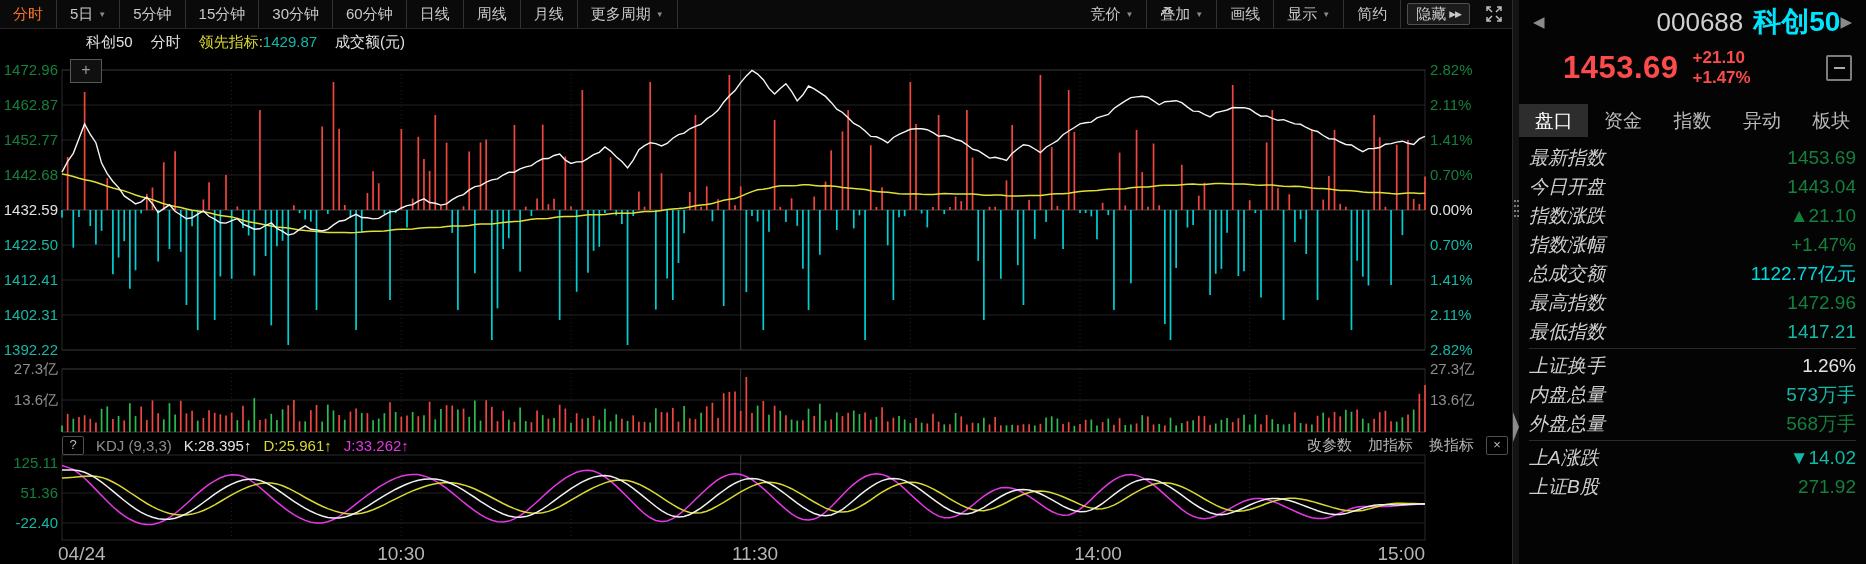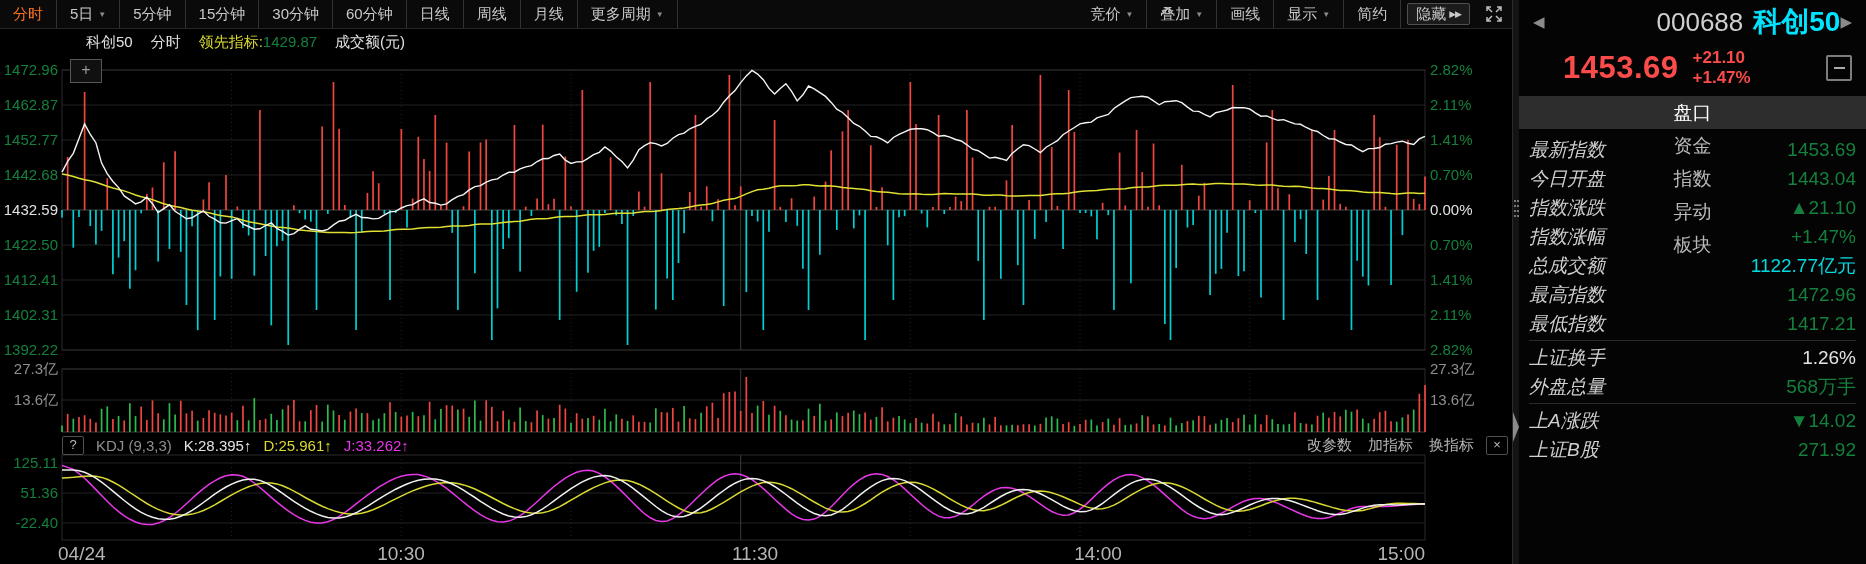--- a/index.html
+++ b/index.html
@@ -18,21 +18,21 @@
   .ff{font-size:9px;letter-spacing:-1px;margin-left:3px;color:#c9c9c9;}
   .tb-icon{display:flex;align-items:center;justify-content:center;width:36px;cursor:pointer;border-right:none;}
   
   .chart-header{position:absolute;left:86px;top:28px;height:28px;display:flex;align-items:center;gap:18px;font-size:15px;}
   .plus-box{position:absolute;left:70px;top:59px;width:30px;height:22px;border:1px solid #565656;background:#101010;
             color:#999;font-size:16px;line-height:20px;text-align:center;cursor:pointer;}
   
   .axl{position:absolute;font-size:15px;height:18px;line-height:18px;}
   .axl-left{left:0;width:58px;text-align:right;}
   .axl-right{left:1430px;width:80px;text-align:left;}
-  .c-red{color:#15803d}.c-green{color:#15803d}.c-cyan{color:#00dade}.c-white{color:#e2e2e2}
+  .c-red{color:#15803d}.c-green{color:#14b8a6}.c-cyan{color:#00dade}.c-white{color:#e2e2e2}
   .c-yellow{color:#d9d932}.c-mag{color:#e637e6}.c-dim{color:#8f8f8f}
   
   .kdj-header{position:absolute;left:62px;top:436px;width:1446px;height:19px;display:flex;align-items:center;
               gap:12px;font-size:15px;}
   .mini-box{border:1px solid #4f4f4f;border-radius:2px;color:#bbb;width:20px;height:17px;line-height:16px;
             text-align:center;font-size:13px;cursor:pointer;flex:none;}
   .kdj-actions{margin-left:auto;display:flex;gap:16px;color:#b5b5b5;}
   .kdj-actions span{cursor:pointer;}
   
   .taxis{position:absolute;top:545px;font-size:19px;color:#b5b5b5;height:18px;line-height:18px;}
@@ -49,21 +49,21 @@
   .nav-arrow{color:#8a8a8a;font-size:15px;cursor:pointer;flex:none;}
   .title-wrap{flex:1;display:flex;align-items:baseline;justify-content:flex-end;gap:10px;}
   .code{color:#cfcfcf;font-size:26px;}
   .name{color:#00e5ff;font-size:28px;font-weight:bold;}
   .panel-price{height:48px;display:flex;align-items:center;padding:0 14px 0 44px;}
   .big-price{color:#fb4b4b;font-size:31px;font-weight:bold;letter-spacing:.5px;}
   .chg-col{display:flex;flex-direction:column;margin-left:14px;font-size:17px;line-height:20px;color:#fb4b4b;font-weight:bold;}
   .min-box{margin-left:auto;width:22px;height:22px;border:2px solid #7d7d7d;border-radius:2px;display:flex;
            align-items:center;justify-content:center;cursor:pointer;}
   .min-box i{display:block;width:11px;border-top:2px solid #aaa;}
-  .panel-tabs{margin-top:4px;height:33px;display:flex;padding:0 0;flex-direction:column;}
+  .panel-tabs{margin-top:12px;height:33px;display:flex;padding:0 0;}
   .ptab{flex:1;text-align:center;line-height:33px;font-size:19px;color:#b9b9b9;cursor:pointer;}
   .ptab.active{background:#2d2d2d;color:#fff;}
   .panel-rows{margin-top:6px;padding:0 10px;}
   .prow{height:29px;display:flex;align-items:center;justify-content:space-between;font-size:19px;}
   .prow .lbl{color:#cfcfcf;font-style:italic;}
   .pdiv{border-top:1px solid #2b2b2b;margin:2px 0;}
   svg#chart-svg{position:absolute;left:0;top:0;}
 </style>
 </head>
 <body>
@@ -764,20 +764,24 @@
       <div class="prow">
           <span class="lbl">最低指数</span>
           <span class="c-green">1417.21</span>
         </div>
       <div class="pdiv"></div>
       <div class="prow">
           <span class="lbl">上证换手</span>
           <span class="c-white">1.26%</span>
         </div>
       <div class="prow">
+          <span class="lbl">内盘总量</span>
+          <span class="c-green">573万手</span>
+        </div>
+      <div class="prow">
           <span class="lbl">外盘总量</span>
           <span class="c-red">568万手</span>
         </div>
       <div class="pdiv"></div>
       <div class="prow">
           <span class="lbl">上A涨跌</span>
           <span class="c-green">▼14.02</span>
         </div>
       <div class="prow">
           <span class="lbl">上证B股</span>

